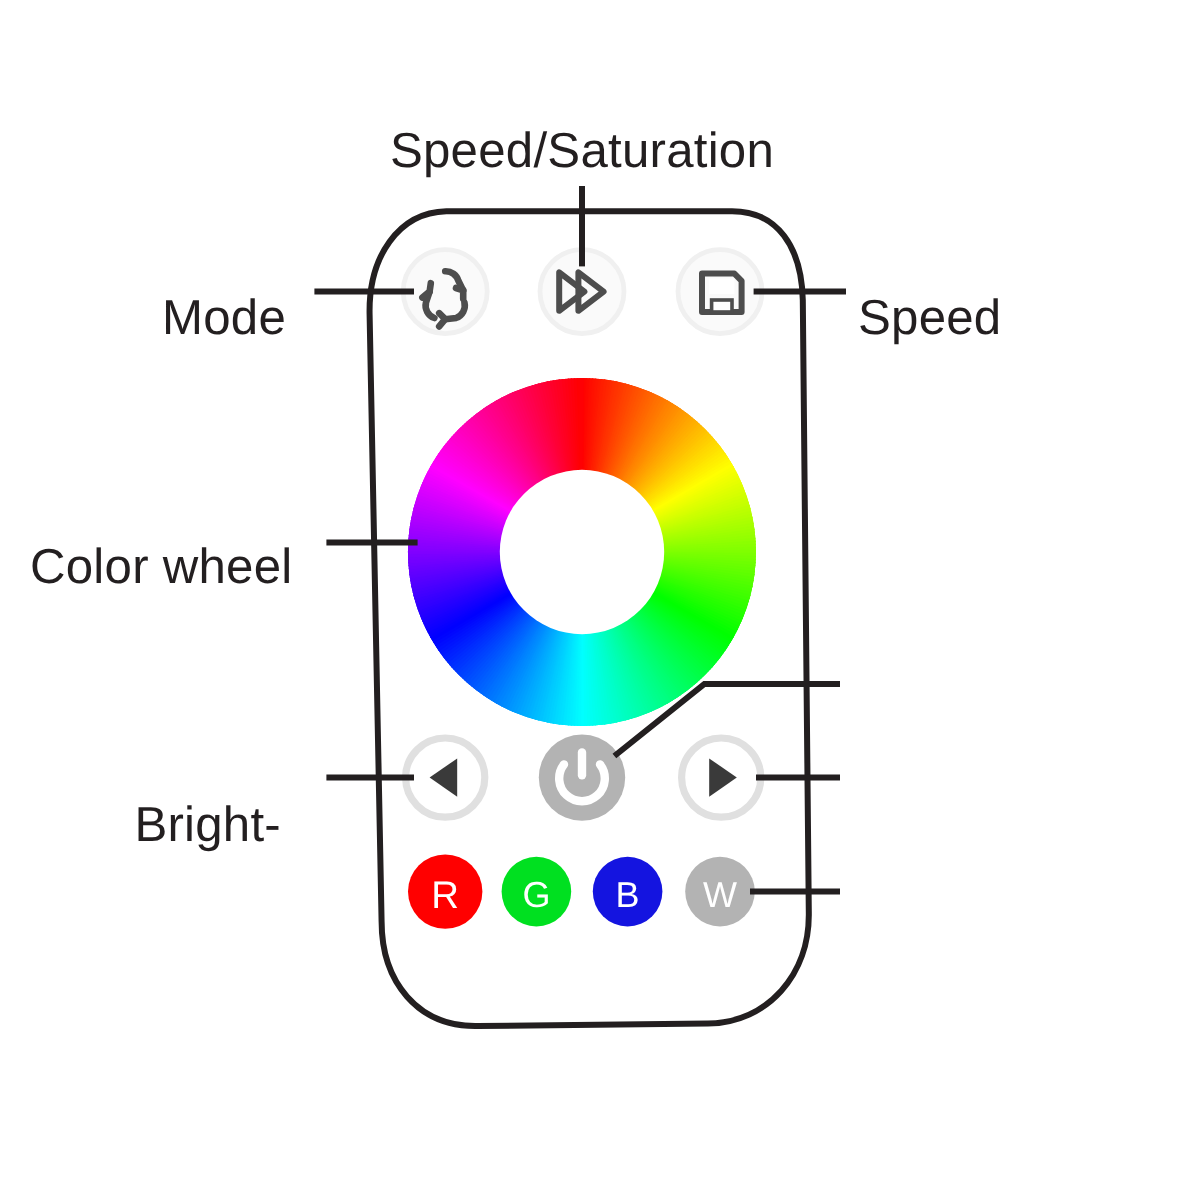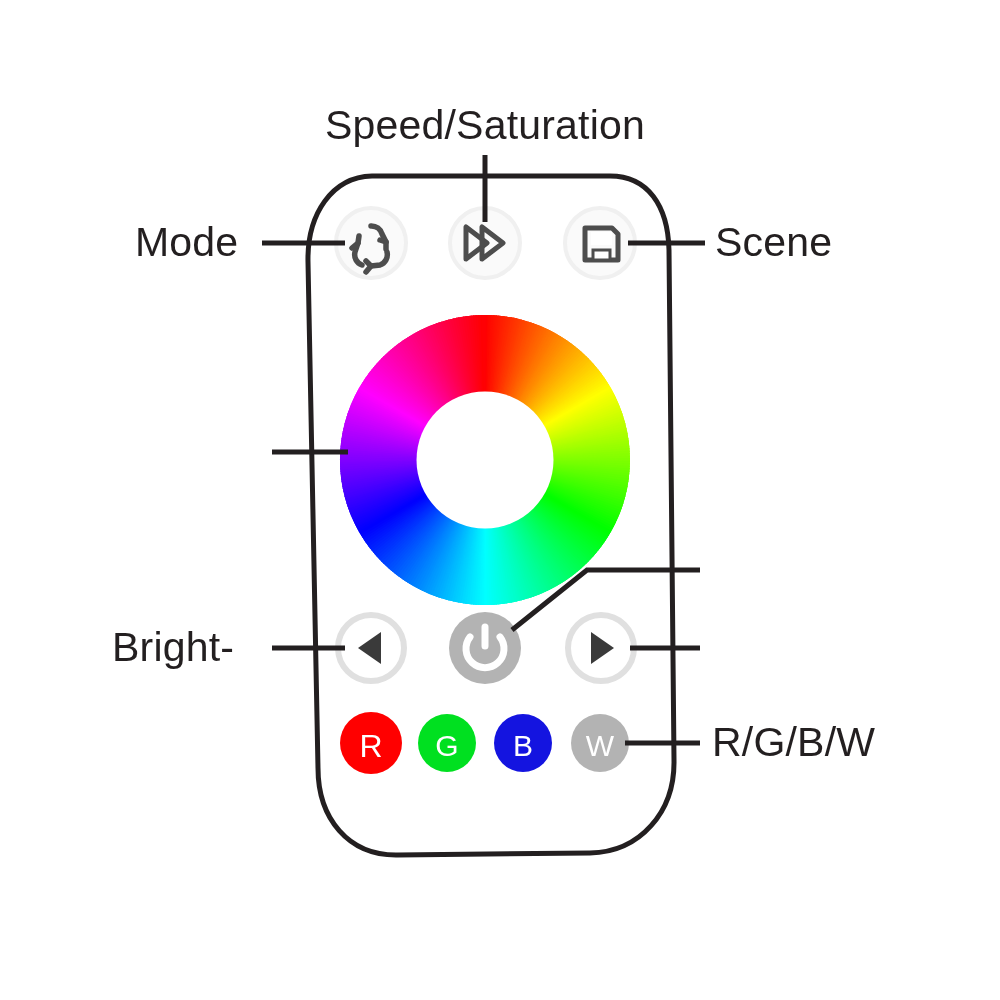--- a/index.html
+++ b/index.html
@@ -30,21 +30,21 @@
   .callout-label {
     position: absolute;
     font-family: "Liberation Sans", sans-serif;
     font-size: 41px;
     font-weight: 400;
     color: #231f20;
     white-space: nowrap;
     line-height: 1;
     letter-spacing: 0.2px;
   }
-  .lbl-left  { text-align: center; }
+  .lbl-left  { text-align: center; margin-top: 22px; }
   .lbl-center{ text-align: center; }
 </style>
 </head>
 <body>
 
 <div id="stage">
 
   <svg id="diagram-svg" viewBox="0 0 1000 1000" xmlns="http://www.w3.org/2000/svg">
     <defs>
 
@@ -521,22 +521,22 @@
       <line x1="272" y1="648" x2="345" y2="648"></line>
       <line x1="630" y1="648" x2="700" y2="648"></line>
       <line x1="625" y1="743" x2="700" y2="743"></line>
     </g>
   </svg>
 
   <div class="callout-label lbl-center" style="left:0; top:105px; width:1000px; transform:translateX(-15px);">Speed/Saturation</div>
 
   <div class="callout-label lbl-left" style="left:135px; top:222px;">Mode</div>
 
-  <div class="callout-label lbl-left" style="left:715px; top:222px;">Scene</div>
-
-
-
-  <div class="callout-label lbl-left" style="left:112px; top:627px;">Bright-</div>
-
-
-  <div class="callout-label lbl-left" style="left:712px; top:722px;">R/G/B/W</div>
+  <div class="callout-label lbl-left" style="left:715px; top:222px;">Speed</div>
+
+  <div class="callout-label lbl-left" style="left:25px; top:430px;">Color wheel</div>
+
+
+  <div class="callout-label lbl-left" style="left:112px; top:645px;">Bright-</div>
+
+
 
 </div>
 
 </body></html>

